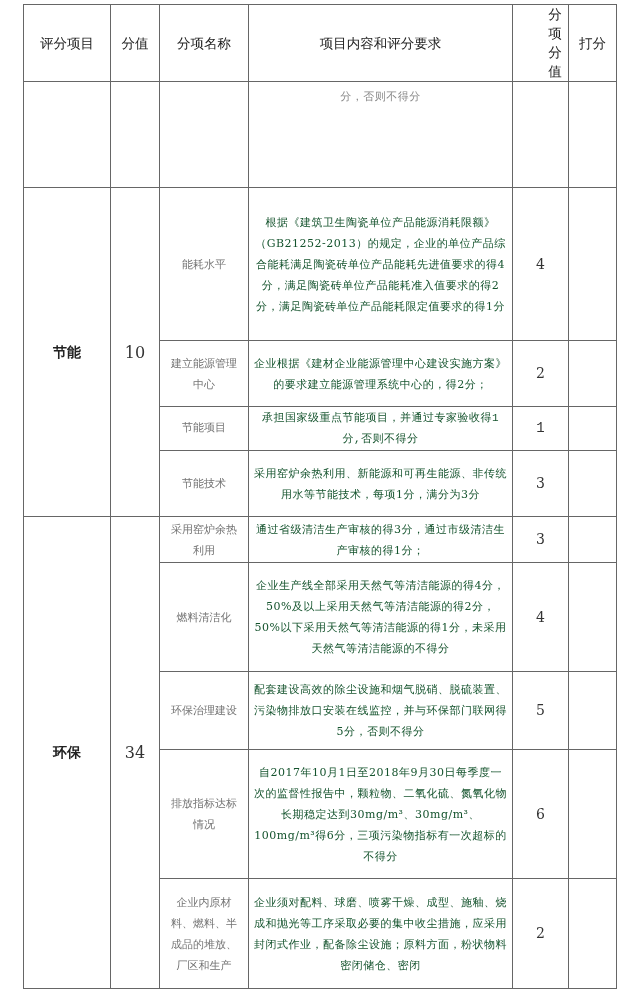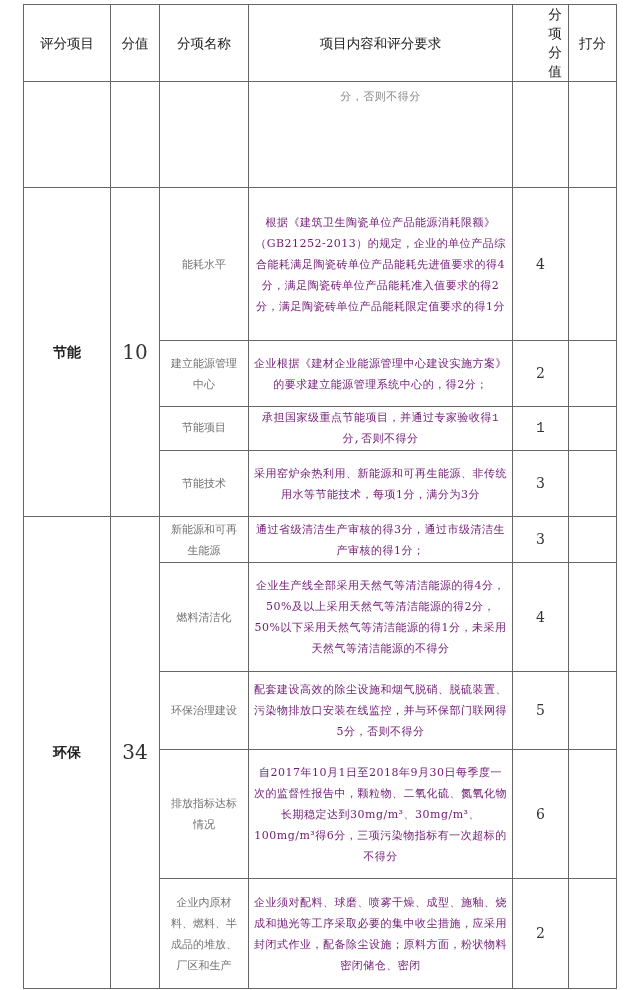--- a/index.html
+++ b/index.html
@@ -4,23 +4,23 @@
 <style>
   html, body { margin:0; padding:0; background:#ffffff; }
   body { width:640px; height:990px; position:relative; overflow:hidden;
          font-family:"DejaVu Serif","Liberation Serif",serif; color:#555; }
   table { position:absolute; left:23px; top:4px; border-collapse:collapse;
           table-layout:fixed; width:593px; }
   td, th { border:1px solid #666; padding:0; text-align:center; vertical-align:middle;
            font-size:11px; line-height:21px; font-weight:normal; overflow:hidden; }
   th { color:#222; height:44px; font-size:13.5px; }
   .cat { color:#222; font-weight:bold; font-size:14px;text-align:center; }
-  .val { color:#333; font-size:20px; }
+  .val { color:#333; font-size:16px; }
   .name { color:#737373; padding:0 6px; }
-  .content { color:#701a75; padding:0 5px; letter-spacing:0.5px; text-align:center; }
+  .content { color:#14532d; padding:0 5px; letter-spacing:0.5px; text-align:center; }
   .sub { color:#333; font-size:14px; }
   .faint { color:#888; vertical-align:top; padding-top:4px; }
 </style>
 </head>
 <body>
 
 <table>
   <colgroup>
     <col style="width:87px">
       <col style="width:49px">
@@ -72,21 +72,21 @@
     <tr style="height:66px;">
       <td class="name">节能技术</td>
       <td class="content">采用窑炉余热利用、新能源和可再生能源、非传统用水等节能技术，每项1分，满分为3分</td>
       <td class="sub">3</td>
       <td></td>
     </tr>
 
     <tr style="height:46px;">
       <td class="cat" rowspan="5">环保</td>
       <td class="val" rowspan="5">34</td>
-      <td class="name">新能源和可再生能源</td>
+      <td class="name">采用窑炉余热利用</td>
       <td class="content">通过省级清洁生产审核的得3分，通过市级清洁生产审核的得1分；</td>
       <td class="sub">3</td>
       <td></td>
     </tr>
     <tr style="height:109px;">
       <td class="name">燃料清洁化</td>
       <td class="content">企业生产线全部采用天然气等清洁能源的得4分，50%及以上采用天然气等清洁能源的得2分，50%以下采用天然气等清洁能源的得1分，未采用天然气等清洁能源的不得分</td>
       <td class="sub">4</td>
       <td></td>
     </tr>

